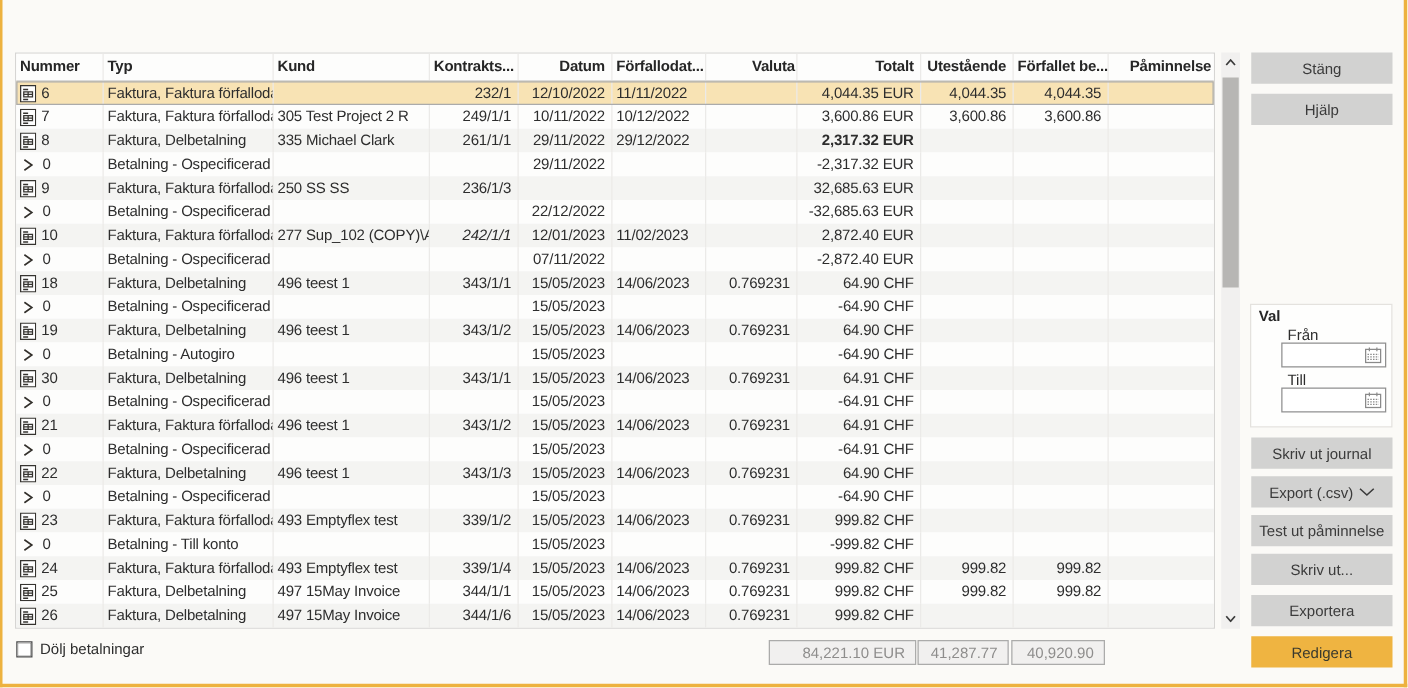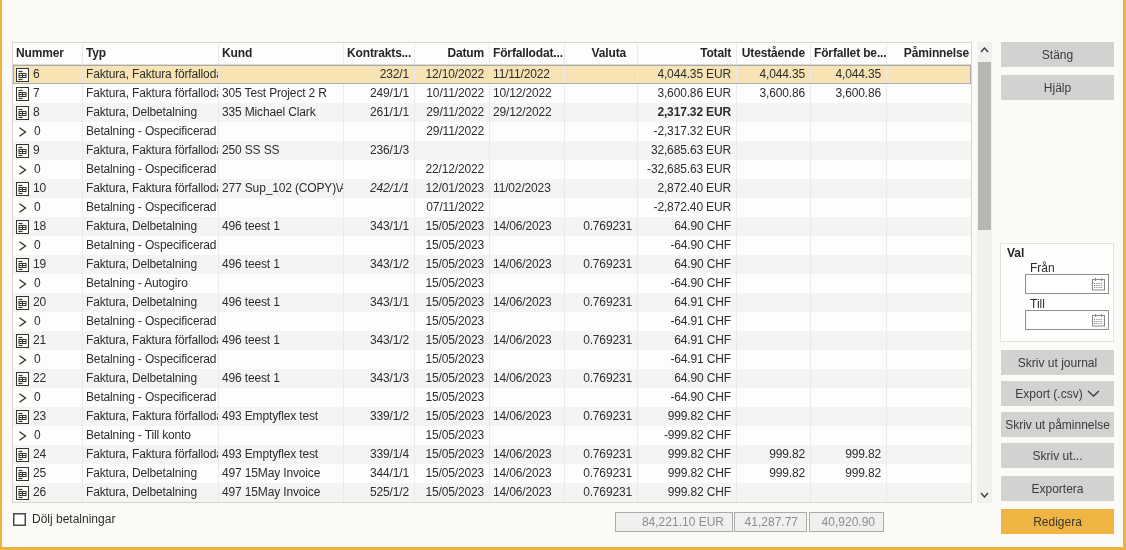--- a/index.html
+++ b/index.html
@@ -77,21 +77,21 @@
 <div class="window">
 
   <div class="grid">
     <div class="hrow" id="hrow">
         <div class="hcell al" style="width: 70px; text-align: left; padding: 0px 0px 0px 3px;">Nummer</div>
         <div class="hcell al" style="width: 136px; text-align: left; padding: 0px 0px 0px 3px;">Typ</div>
         <div class="hcell al" style="width: 125px; text-align: left; padding: 0px 0px 0px 3px;">Kund</div>
         <div class="hcell al" style="width: 71px; text-align: left; padding: 0px 0px 0px 3px;">Kontrakts...</div>
         <div class="hcell ar" style="width: 75px; text-align: right; padding: 0px 5px 0px 0px;">Datum</div>
         <div class="hcell al" style="width: 75px; text-align: left; padding: 0px 0px 0px 3px;">Förfallodat...</div>
-        <div class="hcell ar" style="width: 73px; text-align: right; padding: 0px 11px 0px 0px;">Valuta</div>
+        <div class="hcell ar" style="width: 73px; text-align: right; padding: 0px 1px 0px 0px;">Valuta</div>
         <div class="hcell ar" style="width: 99px; text-align: right; padding: 0px 5px 0px 0px;">Totalt</div>
         <div class="hcell ar" style="width: 74px; text-align: right; padding: 0px 5px 0px 0px;">Utestående</div>
         <div class="hcell al" style="width: 76px; text-align: left; padding: 0px 0px 0px 3px;">Förfallet be...</div>
         <div class="hcell ar" style="flex: 1 1 auto; text-align: right; padding: 0px 2px 0px 0px;">Påminnelse</div>
       </div>
     <div id="rows">
         <div class="row odd selected">
           <div class="cell al" style="width: 70px; padding: 0px;">
             <span class="icon">
               <svg width="13" height="14" viewBox="0 0 13 14">
@@ -371,21 +371,21 @@
             <span class="icon">
               <svg width="13" height="14" viewBox="0 0 13 14">
                 <rect x="0.5" y="0.5" width="12" height="13" fill="#FEFEFE" stroke="#363430" stroke-width="1"></rect>
                 <line x1="2.5" y1="3.5" x2="6.5" y2="3.5" stroke="#363430" stroke-width="1.2"></line>
                 <rect x="3" y="5.5" width="7" height="4" fill="none" stroke="#363430" stroke-width="1"></rect>
                 <line x1="3" y1="7.5" x2="10" y2="7.5" stroke="#363430" stroke-width="1"></line>
                 <line x1="6.5" y1="5.5" x2="6.5" y2="9.5" stroke="#363430" stroke-width="1"></line>
                 <line x1="2.5" y1="11.5" x2="6.5" y2="11.5" stroke="#363430" stroke-width="1.2"></line>
               </svg>
             </span>
-            <span class="txt">20</span>
+            <span class="txt">30</span>
           </div>
           <div class="cell al" style="width: 136px; padding: 0px 0px 0px 3px;">Faktura, Delbetalning</div>
           <div class="cell al" style="width: 125px; padding: 0px 0px 0px 3px;">496 teest 1</div>
           <div class="cell ar" style="width: 71px; padding: 0px 5px 0px 0px;">343/1/1</div>
           <div class="cell ar" style="width: 75px; padding: 0px 5px 0px 0px;">15/05/2023</div>
           <div class="cell al" style="width: 75px; padding: 0px 0px 0px 3px;">14/06/2023</div>
           <div class="cell ar" style="width: 73px; padding: 0px 5px 0px 0px;">0.769231</div>
           <div class="cell ar" style="width: 99px; padding: 0px 5px 0px 0px;">64.91 CHF</div>
           <div class="cell ar" style="width: 74px; padding: 0px 5px 0px 0px;"></div>
           <div class="cell ar" style="width: 76px; padding: 0px 5px 0px 0px;"></div>
@@ -605,21 +605,21 @@
                 <rect x="3" y="5.5" width="7" height="4" fill="none" stroke="#363430" stroke-width="1"></rect>
                 <line x1="3" y1="7.5" x2="10" y2="7.5" stroke="#363430" stroke-width="1"></line>
                 <line x1="6.5" y1="5.5" x2="6.5" y2="9.5" stroke="#363430" stroke-width="1"></line>
                 <line x1="2.5" y1="11.5" x2="6.5" y2="11.5" stroke="#363430" stroke-width="1.2"></line>
               </svg>
             </span>
             <span class="txt">26</span>
           </div>
           <div class="cell al" style="width: 136px; padding: 0px 0px 0px 3px;">Faktura, Delbetalning</div>
           <div class="cell al" style="width: 125px; padding: 0px 0px 0px 3px;">497 15May Invoice</div>
-          <div class="cell ar" style="width: 71px; padding: 0px 5px 0px 0px;">525/1/2</div>
+          <div class="cell ar" style="width: 71px; padding: 0px 5px 0px 0px;">344/1/6</div>
           <div class="cell ar" style="width: 75px; padding: 0px 5px 0px 0px;">15/05/2023</div>
           <div class="cell al" style="width: 75px; padding: 0px 0px 0px 3px;">14/06/2023</div>
           <div class="cell ar" style="width: 73px; padding: 0px 5px 0px 0px;">0.769231</div>
           <div class="cell ar" style="width: 99px; padding: 0px 5px 0px 0px;">999.82 CHF</div>
           <div class="cell ar" style="width: 74px; padding: 0px 5px 0px 0px;"></div>
           <div class="cell ar" style="width: 76px; padding: 0px 5px 0px 0px;"></div>
           <div class="cell ar" style="flex: 1 1 auto; padding: 0px 5px 0px 0px;"></div>
         </div>
       </div>
   </div>
@@ -646,21 +646,21 @@
       </button>
       <button class="btn" style="top: 381px;">
         <span>Export (.csv)</span>
         <span>
           <svg width="13" height="7" viewBox="0 0 13 7" style="display:block">
             <path d="M1 1 L6.5 6 L12 1" stroke="#3B3B3B" stroke-width="1.3" fill="none"></path>
           </svg>
         </span>
       </button>
       <button class="btn" style="top: 412px;">
-        <span>Skriv ut påminnelse</span>
+        <span>Test ut påminnelse</span>
       </button>
       <button class="btn" style="top: 443px;">
         <span>Skriv ut...</span>
       </button>
       <button class="btn" style="top: 476px;">
         <span>Exportera</span>
       </button>
       <button class="btn accent" style="top: 509px;">
         <span>Redigera</span>
       </button>

